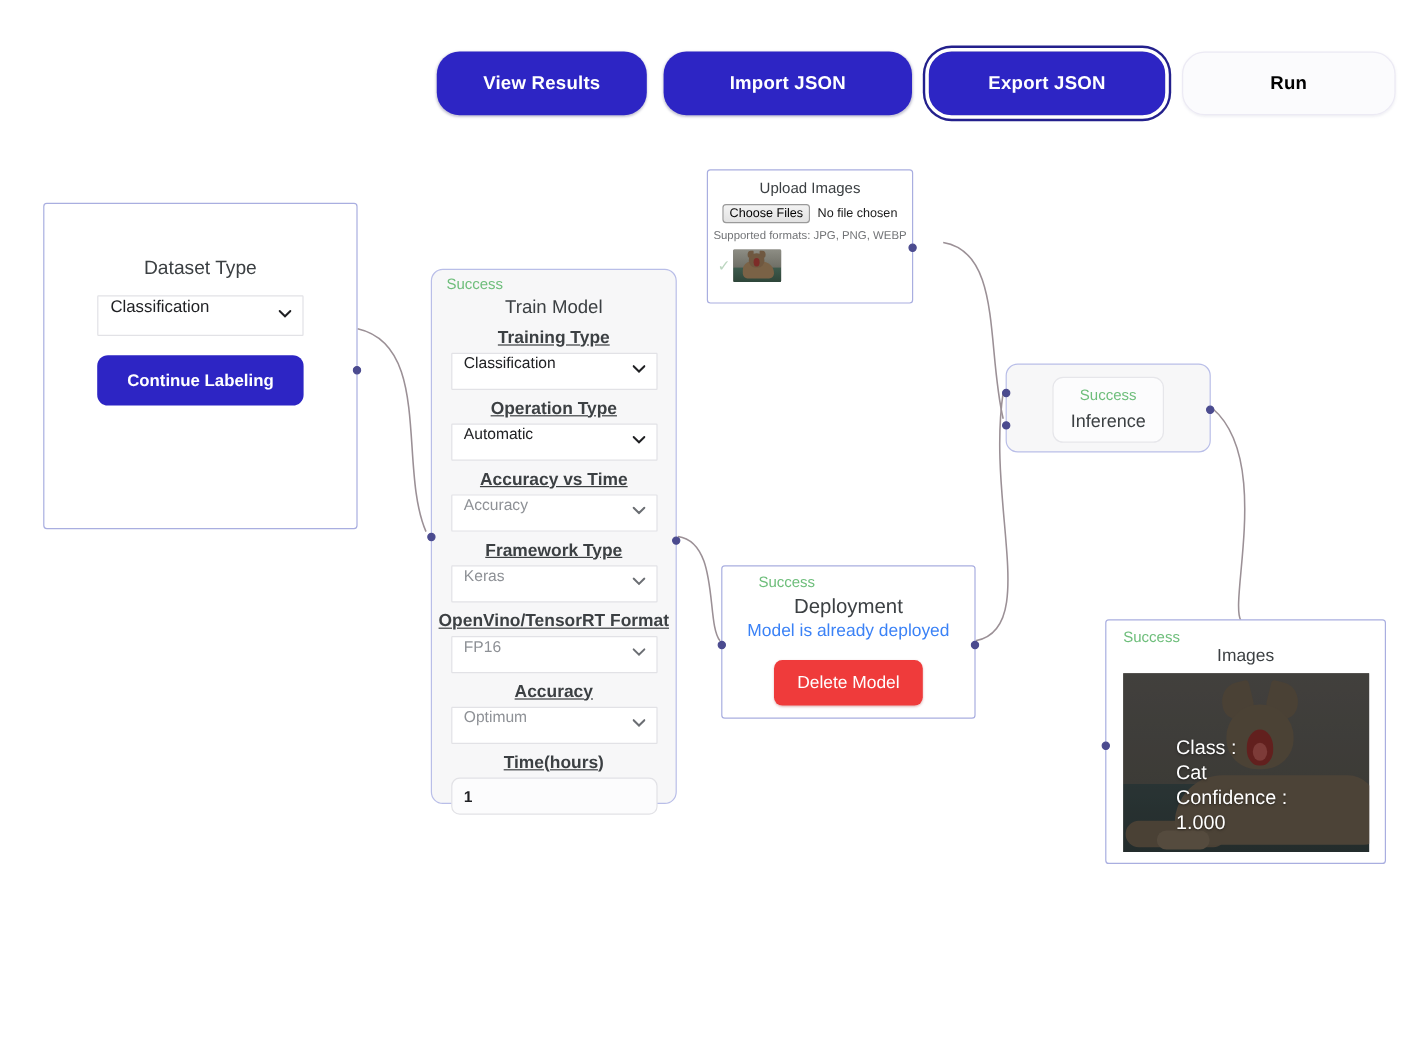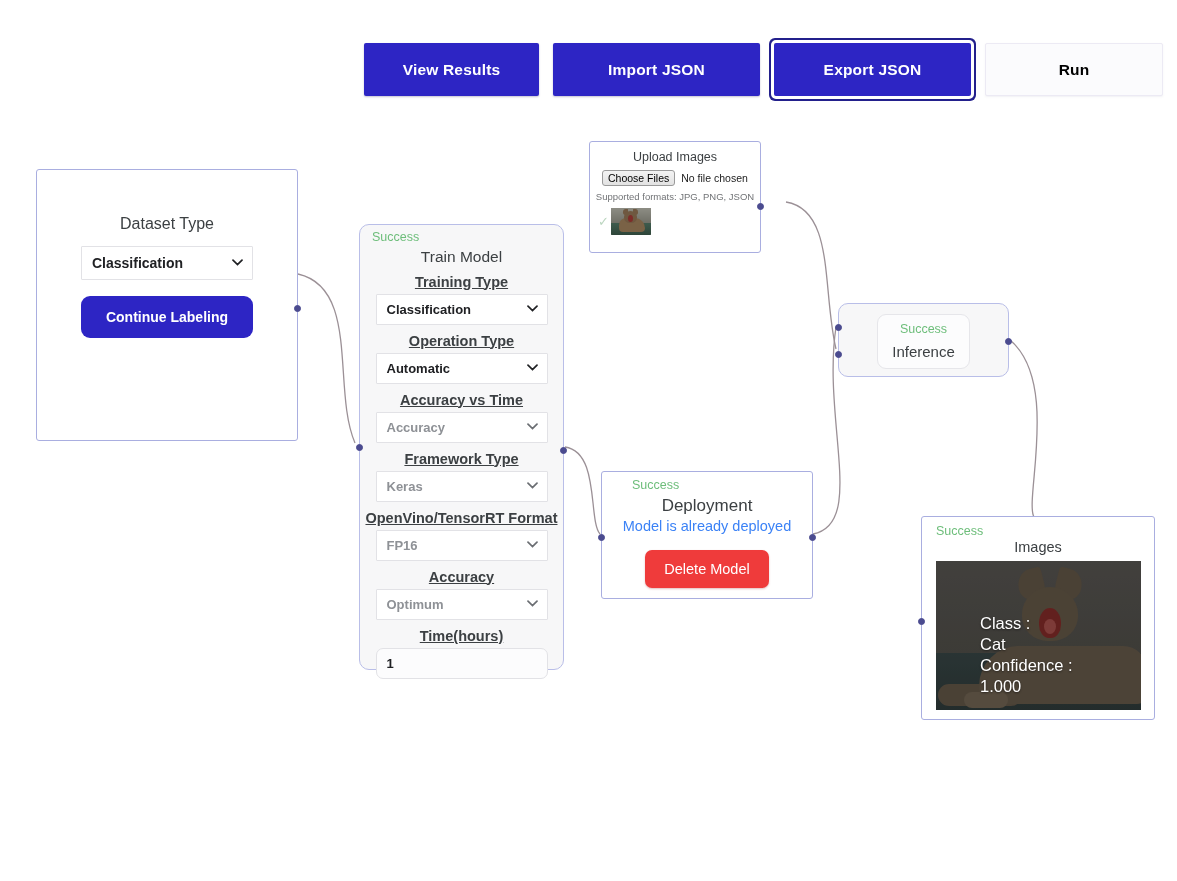--- a/index.html
+++ b/index.html
@@ -20,21 +20,21 @@
   #toolbar {
     position: absolute;
     left: 364px; top: 43px;
     display: flex;
     align-items: flex-start;
     gap: 14px;
   }
   .tbtn {
     height: 53px;
     border: none;
-    border-radius: 2px;
+    border-radius: 19px;
     font-size: 15.5px;
     font-weight: bold;
     letter-spacing: .2px;
     cursor: pointer;
     font-family: "Liberation Sans", sans-serif;
     padding: 0 10px;
     white-space: nowrap;
   }
   .tbtn.primary {
     background: #2d25c4;
@@ -87,26 +87,24 @@
   }
   .sel {
     position: relative;
     width: 172px;
     height: 31px;
     background: #ffffff;
     border: 1px solid #e2e2e6;
     border-radius: 1px;
     margin: 4px auto 0 auto;
     display: flex;
-    align-items: center;
     padding: 0 24px 0 10px;
     font-size: 13px;
     color: #202124;
     cursor: pointer;
-    font-weight: bold;
   }
   .sel.muted { color: #8e9196; }
   .sel .chev {
     position: absolute;
     right: 9px; top: 50%;
     transform: translateY(-55%);
     font-size: 11px;
     color: #202124;
     line-height: 1;
   }
@@ -359,21 +357,21 @@
     <div class="h" style="left:-4px; top:219px;"></div>
     <div class="h" style="right:-4px; top:222px;"></div>
   </div>
 
   <div class="node" id="node-upload">
     <div class="node-title">Upload Images</div>
     <div class="filerow">
       <span class="filebtn">Choose Files</span>
       <span>No file chosen</span>
     </div>
-    <div class="formats">Supported formats: JPG, PNG, JSON</div>
+    <div class="formats">Supported formats: JPG, PNG, WEBP</div>
     <div class="thumbrow">
       <span class="check">✓</span>
       <span class="thumb">
         <span class="sky"></span>
           <span class="grnd"></span>
         <span class="er1"></span>
           <span class="er2"></span>
         <span class="catb"></span>
           <span class="cath"></span>
           <span class="mth"></span>

